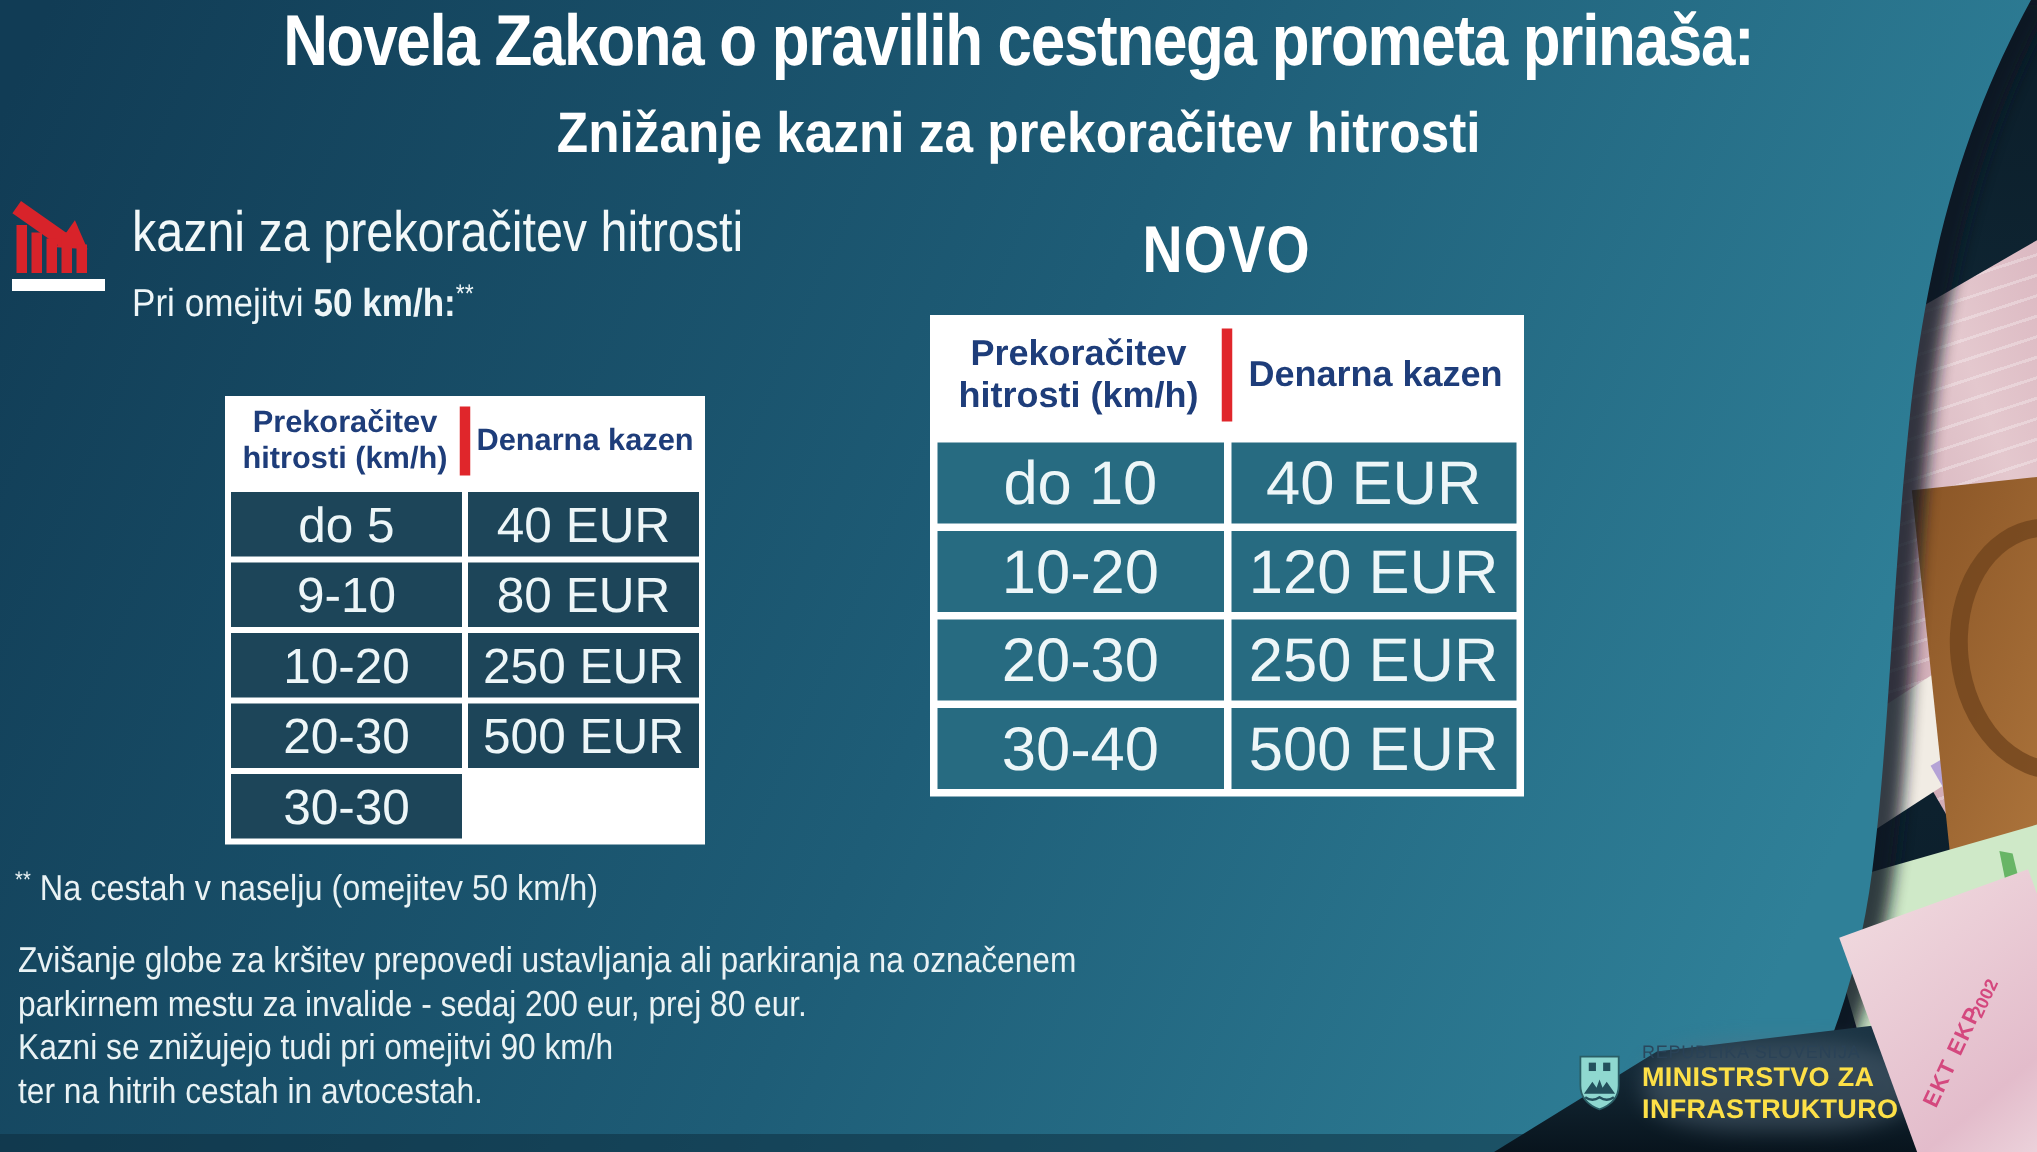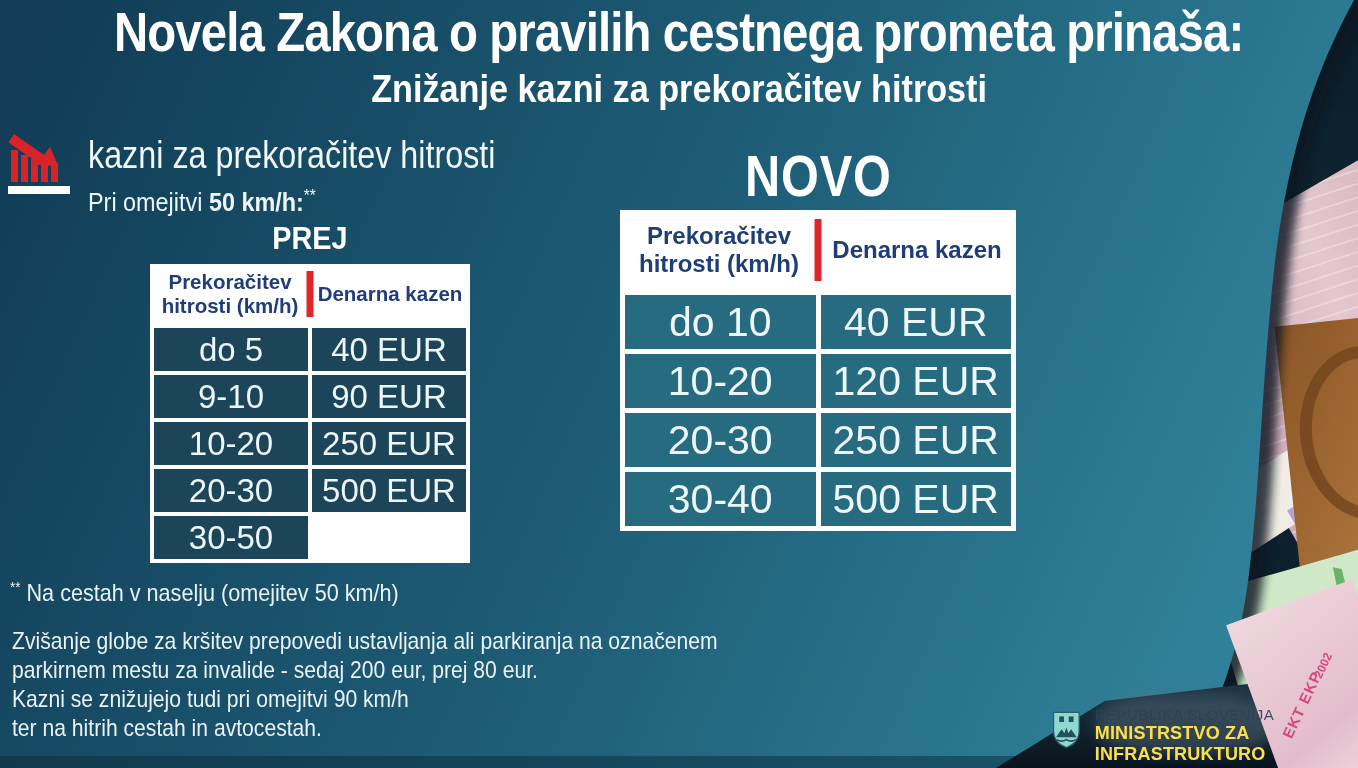--- a/index.html
+++ b/index.html
@@ -36,21 +36,21 @@
     color:#d4487e;font-weight:700;font-size:15px;letter-spacing:1px;white-space:nowrap;}
   .stamp-year{position:absolute;left:64px;top:64px;transform:rotate(-45deg);
     color:#d4487e;font-weight:700;font-size:12px;}
 
   
   .panel{position:absolute;inset:0;z-index:1;pointer-events:none;}
 
   
   .content{position:absolute;inset:0;z-index:5;color:#fff;}
   .page-title{position:absolute;left:0;top:0px;width:1358px;text-align:center;
-    font-size:55px;font-weight:700;letter-spacing:-1px;}
+    font-size:48px;font-weight:700;letter-spacing:-1px;}
   .page-title>span{display:inline-block;transform:scaleX(.86);transform-origin:center;}
   .page-subtitle{position:absolute;left:0;top:68px;width:1358px;text-align:center;
     font-size:38px;font-weight:700;}
   .page-subtitle>span{display:inline-block;transform:scaleX(.9);transform-origin:center;}
 
   
   .icon-chart{position:absolute;left:8px;top:128px;width:66px;height:66px;}
   .icon-bars{position:absolute;left:3px;bottom:12px;display:flex;align-items:flex-end;gap:3px;}
   .icon-bars i{display:block;width:7px;background:#d8232a;}
   .icon-base{position:absolute;left:0;bottom:0;width:62px;height:8px;background:#fff;}
@@ -63,21 +63,21 @@
   .section-heading{position:absolute;left:88px;top:134px;font-size:38px;font-weight:400;color:#f2f8f9;
     transform:scaleX(.85);transform-origin:left;white-space:nowrap;}
   .section-subheading{position:absolute;left:88px;top:186px;font-size:26px;color:#eef6f8;
     transform:scaleX(.9);transform-origin:left;white-space:nowrap;}
   .section-subheading b{font-weight:700;}
   .section-subheading sup{font-size:17px;}
 
   .tbl-label{position:absolute;text-align:center;font-weight:700;}
   .label-prej{left:150px;top:220px;width:320px;font-size:32px;}
   .label-prej>span{display:inline-block;transform:scaleX(.9);}
-  .label-novo{left:620px;top:142px;width:396px;font-size:58px;letter-spacing:1px;}
+  .label-novo{left:620px;top:142px;width:396px;font-size:44px;letter-spacing:1px;}
   .label-novo>span{display:inline-block;transform:scaleX(.84);}
 
   .tbl{position:absolute;background:#fff;}
   .tbl-head{position:relative;display:grid;grid-template-columns:1fr 1fr;align-items:center;background:#fff;}
   .th{text-align:center;font-weight:700;color:#1e3d7a;line-height:1.15;}
   .red-divider{position:absolute;left:50%;top:11%;bottom:11%;width:7px;transform:translateX(-50%);
     background:#e0262b;}
   .tbl-body{display:grid;grid-template-columns:1fr 1fr;}
   .cell{display:flex;align-items:center;justify-content:center;color:#edf6f8;font-weight:400;white-space:nowrap;}
 
@@ -95,21 +95,21 @@
 
   .footnote{position:absolute;left:10px;top:578px;font-size:24px;color:#e9f2f4;
     transform:scaleX(.9);transform-origin:left;white-space:nowrap;}
   .footnote sup{font-size:15px;}
   .info-text{position:absolute;left:12px;top:626px;font-size:24px;line-height:29px;color:#e9f2f4;
     transform:scaleX(.88);transform-origin:left;white-space:pre-line;}
 
   
   .logo{position:absolute;left:1052px;top:694px;display:flex;align-items:center;gap:14px;z-index:6;}
   .coa{width:36px;height:48px;}
-  .logo-text .l1{font-size:15px;color:#2a4257;letter-spacing:.5px;opacity:.9;margin-top:12px;}
+  .logo-text .l1{font-size:12px;color:#2a4257;letter-spacing:.5px;opacity:.9;}
   .logo-text .l2{font-size:18px;font-weight:700;color:#fde047;letter-spacing:.2px;}
 </style>
 </head>
 <body>
 
 <div class="stage">
 
   <div class="decor">
     <div class="bg-base"></div>
     <div class="note note-pink-top"></div>
@@ -165,37 +165,36 @@
           <i style="height:23px"></i>
           <i style="height:27px"></i>
           <i style="height:19px"></i>
       </span>
       <span class="icon-base"></span>
     </div>
 
     <div class="section-heading">kazni za prekoračitev hitrosti</div>
     <div class="section-subheading"><span>Pri omejitvi </span><b>50 km/h:</b><sup>**</sup></div>
 
-    <div class="tbl-label label-prej"><span>PREJ</span></div>
     <div class="tbl tbl-prej">
       <div class="tbl-head">
         <div class="th">Prekoračitev hitrosti (km/h)</div>
         <div class="th">Denarna kazen</div>
         <div class="red-divider"></div>
       </div>
       <div class="tbl-body">
         <div class="cell">do 5</div>
         <div class="cell">40 EUR</div>
         <div class="cell">9-10</div>
-        <div class="cell">90 EUR</div>
+        <div class="cell">80 EUR</div>
         <div class="cell">10-20</div>
         <div class="cell">250 EUR</div>
         <div class="cell">20-30</div>
         <div class="cell">500 EUR</div>
-        <div class="cell">30-50</div>
+        <div class="cell">30-30</div>
       </div>
     </div>
 
     <div class="tbl-label label-novo"><span>NOVO</span></div>
     <div class="tbl tbl-novo">
       <div class="tbl-head">
         <div class="th">Prekoračitev hitrosti (km/h)</div>
         <div class="th">Denarna kazen</div>
         <div class="red-divider"></div>
       </div>

